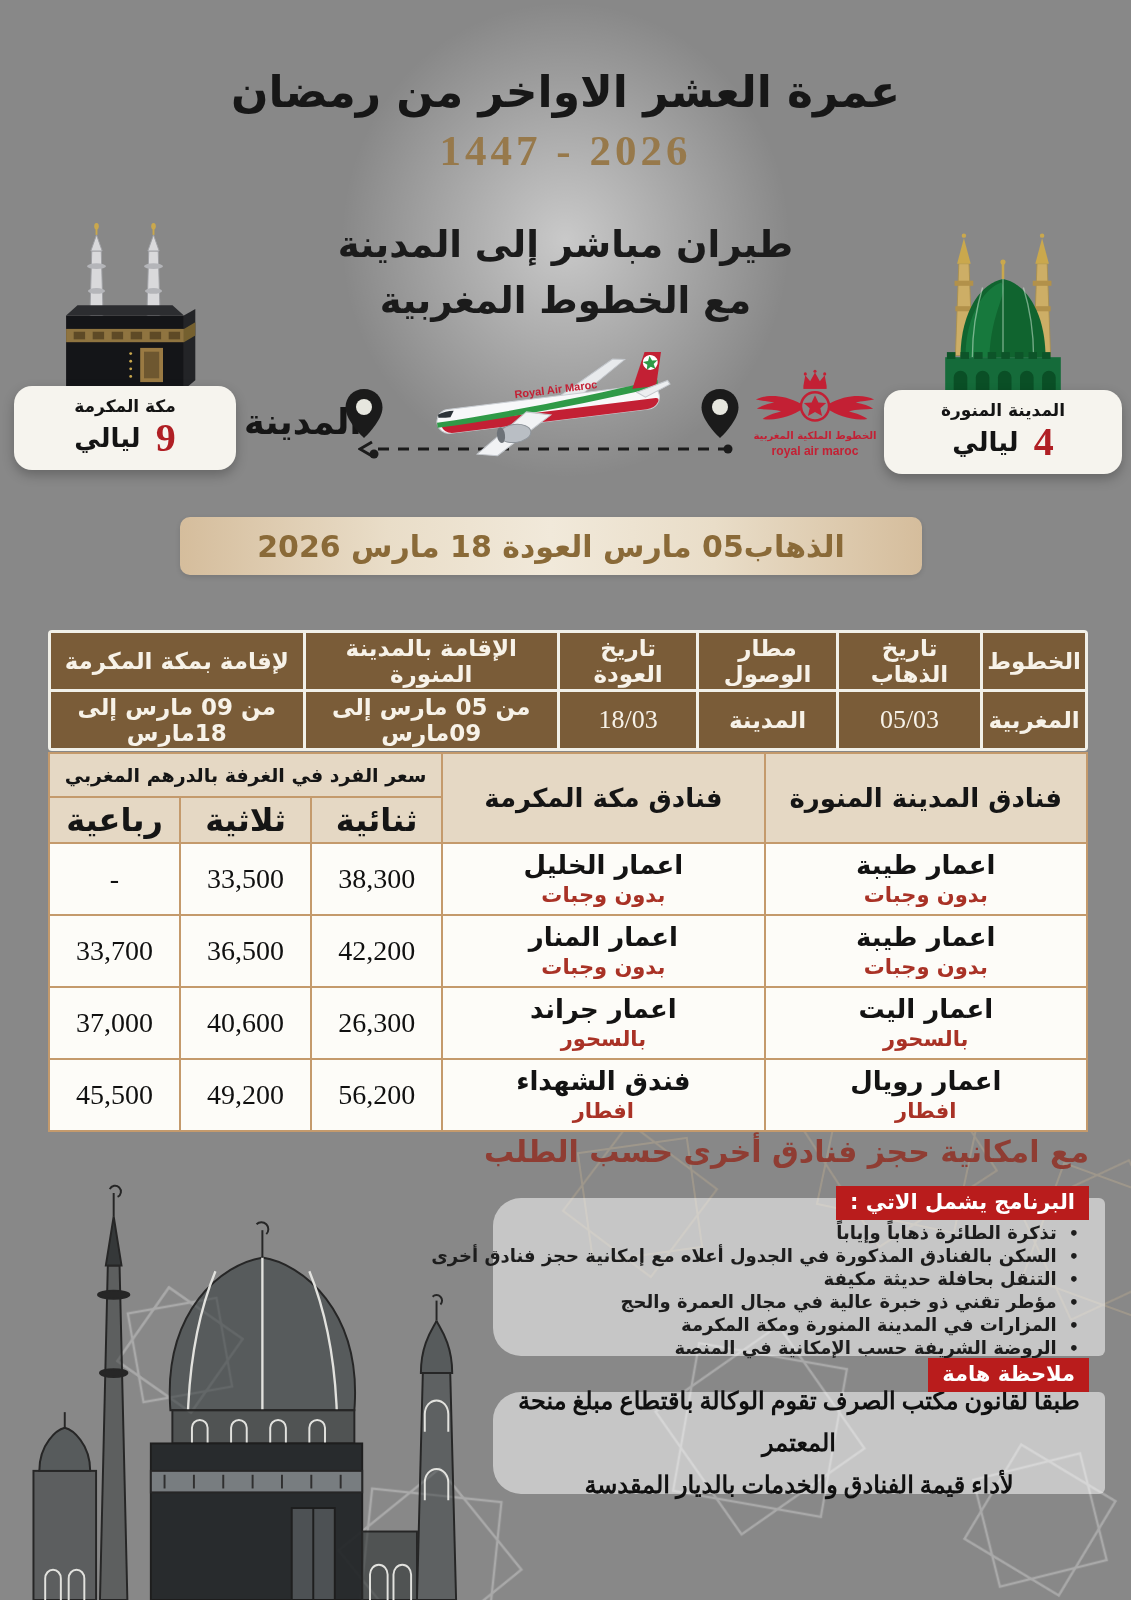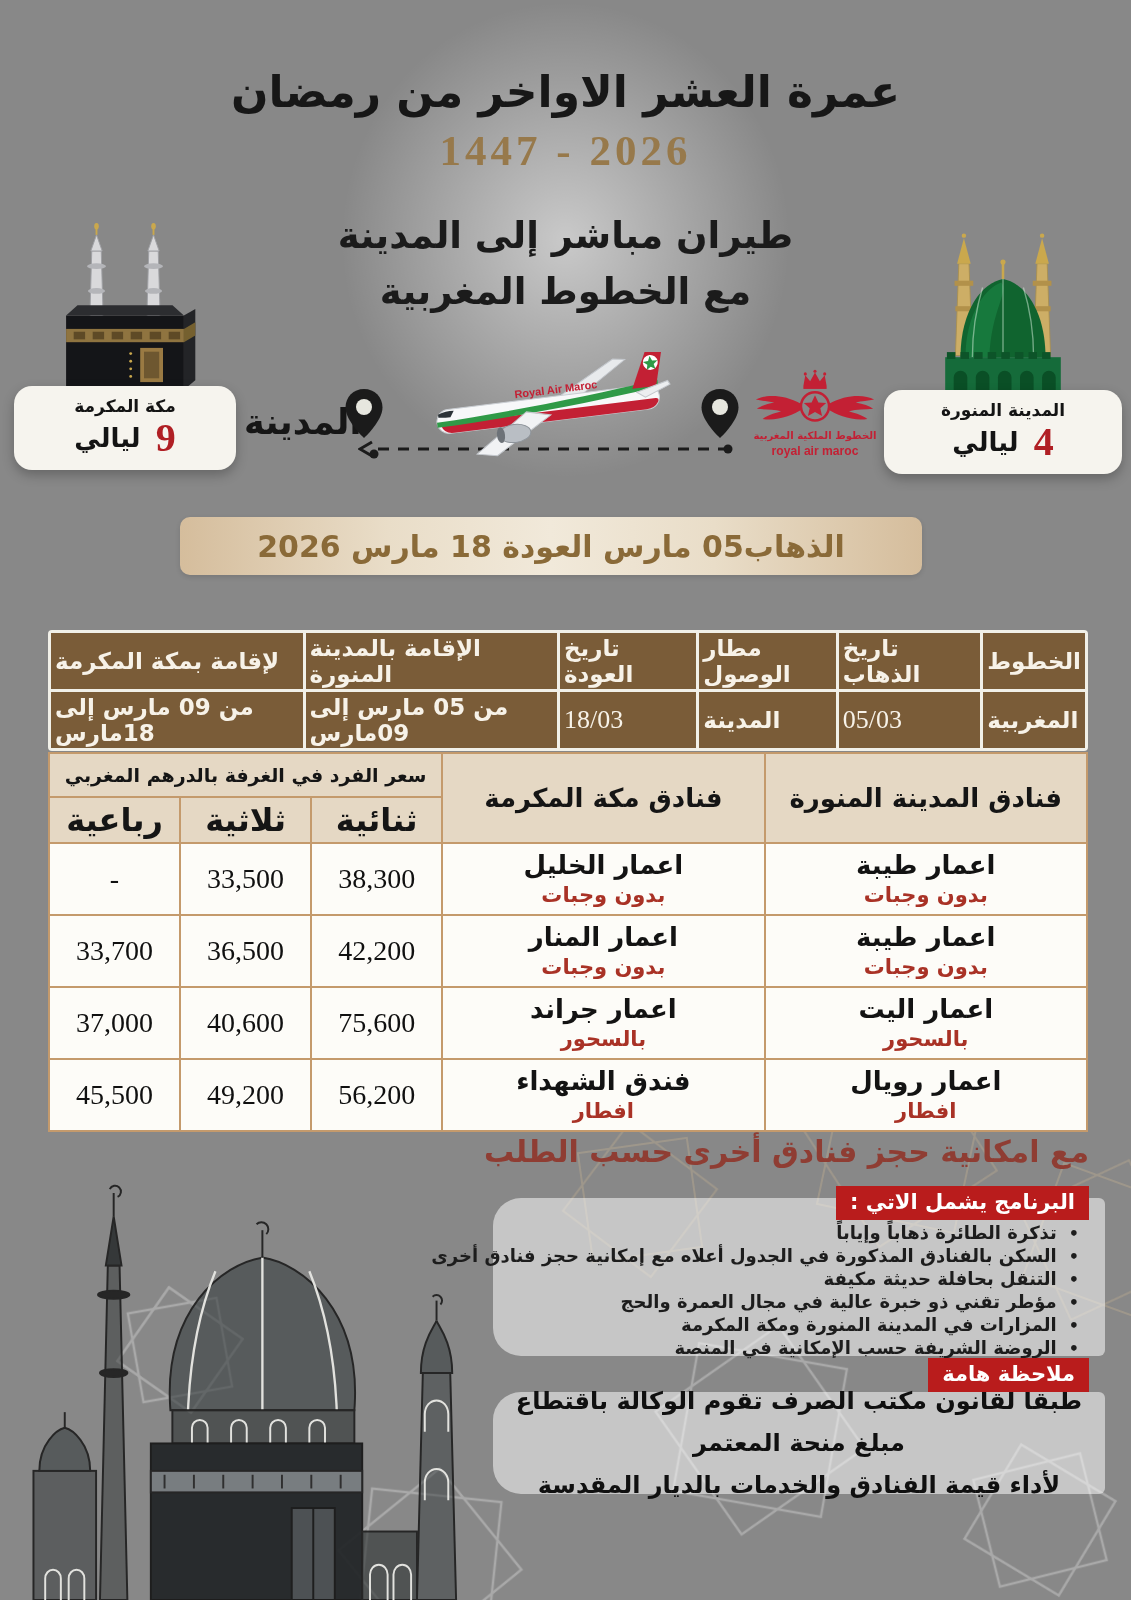--- a/index.html
+++ b/index.html
@@ -17,21 +17,21 @@
     pointer-events:none;}
   .pattern{position:absolute; inset:0; z-index:0;}
   .layer{position:absolute; z-index:1;}
 
   
   .title{top:66px; right:0; left:0; text-align:center;
     font-size:44px; font-weight:bold; color:#171717; letter-spacing:-1px;}
   .years{top:126px; right:0; left:0; text-align:center;
     font-family:"Liberation Serif","DejaVu Serif",serif;
     font-size:43px; font-weight:bold; color:#97794b; letter-spacing:4px;}
-  .subtitle{top:208px; right:0; left:0; text-align:center;
+  .subtitle{top:217px; right:0; left:0; text-align:center;
     font-size:37px; font-weight:bold; color:#1b1b1b; line-height:1.5;}
 
   
   .badge{width:222px; text-align:center;}
   .badge-makkah{top:222px; left:14px;}
   .badge-madinah{top:228px; left:884px; width:238px;}
   .badge .pic{display:block; margin:0 auto;}
   .badge-box{background:#f6f4ee; border-radius:18px; padding:10px 6px 12px;
     box-shadow:0 5px 12px rgba(0,0,0,.25); margin-top:-8px; position:relative;}
   .badge-name{font-size:17px; font-weight:bold; color:#141414;}
@@ -50,21 +50,21 @@
   .banner{top:517px; left:180px; width:742px; height:58px; border-radius:10px;
     background:linear-gradient(90deg,#d5bd9c 0%, #e9ddc8 28%, #f1e9da 50%, #e9ddc8 72%, #d5bd9c 100%);
     display:flex; align-items:center; justify-content:center;
     font-size:30px; font-weight:bold; color:#8a6a38;
     box-shadow:0 2px 5px rgba(0,0,0,.12);}
 
   
   .flight-wrap{top:630px; left:48px; width:1040px;}
   table.flight{width:100%; border-collapse:separate; border-spacing:3px;
     background:#f1f0e8; border-radius:4px;}
-  table.flight td{background:#7a5c38; color:#f7f2e8; text-align:left;
+  table.flight td{background:#7a5c38; color:#f7f2e8; text-align:center;
     height:44px; font-weight:bold; font-size:23px; padding:2px 4px;}
   table.flight td.num{font-family:"Liberation Serif","DejaVu Serif",serif; font-size:26px; font-weight:normal;}
   .fc1{width:9%;} .fc2{width:14%;} .fc3{width:13.5%;} .fc4{width:13.5%;} .fc5{width:25%;} .fc6{width:25%;}
 
   
   .price-wrap{top:752px; left:48px; width:1040px;}
   table.price{width:100%; border-collapse:collapse;}
   table.price th, table.price td{border:2px solid #c49a6c; text-align:center; padding:2px 6px;}
   table.price th{background:#e5d8c4; color:#151515;}
   th.hotels{font-size:26px; font-weight:bold; width:31%;}
@@ -81,21 +81,21 @@
     padding:4px 14px 6px; display:inline-block; z-index:3;}
   .tag1{top:1186px; right:42px;}
   .tag2{top:1358px; right:42px;}
   .panel{background:rgba(255,255,255,.52); border-radius:28px 6px 6px 28px; z-index:2;}
   .panel1{top:1198px; right:26px; width:612px; height:158px; padding:24px 26px 4px 8px; box-sizing:border-box;}
   .panel2{top:1392px; right:26px; width:612px; height:102px; display:flex; align-items:center; justify-content:center;}
   ul.includes{list-style:none; margin:0; padding:0;}
   ul.includes li{font-size:18px; font-weight:bold; color:#1d1d1d; line-height:22px;
     white-space:nowrap; text-align:right;}
   ul.includes li::before{content:"•"; margin-left:12px; font-size:16px;}
-  .note{font-size:24px; font-weight:bold; color:#101010; text-align:center; line-height:1.75; padding:0 10px;}
+  .note{font-size:24px; font-weight:bold; color:#101010; text-align:center; line-height:1.75; padding:0 10px;font-family:Liberation Serif, serif;}
 
   .mosque-sketch{top:1148px; left:6px; z-index:1; opacity:.94;}
 </style>
 </head>
 <body>
 
 <div class="page">
 
   <div class="glow"></div>
 
@@ -375,21 +375,21 @@
 
       <tr>
         <td>
           <div class="hname">اعمار اليت</div>
           <div class="hmeal">بالسحور</div>
         </td>
         <td>
           <div class="hname">اعمار جراند</div>
           <div class="hmeal">بالسحور</div>
         </td>
-        <td class="pnum">75,600</td>
+        <td class="pnum">26,300</td>
         <td class="pnum">40,600</td>
         <td class="pnum">37,000</td>
       </tr>
 
       <tr>
         <td>
           <div class="hname">اعمار رويال</div>
           <div class="hmeal">افطار</div>
         </td>
         <td>

